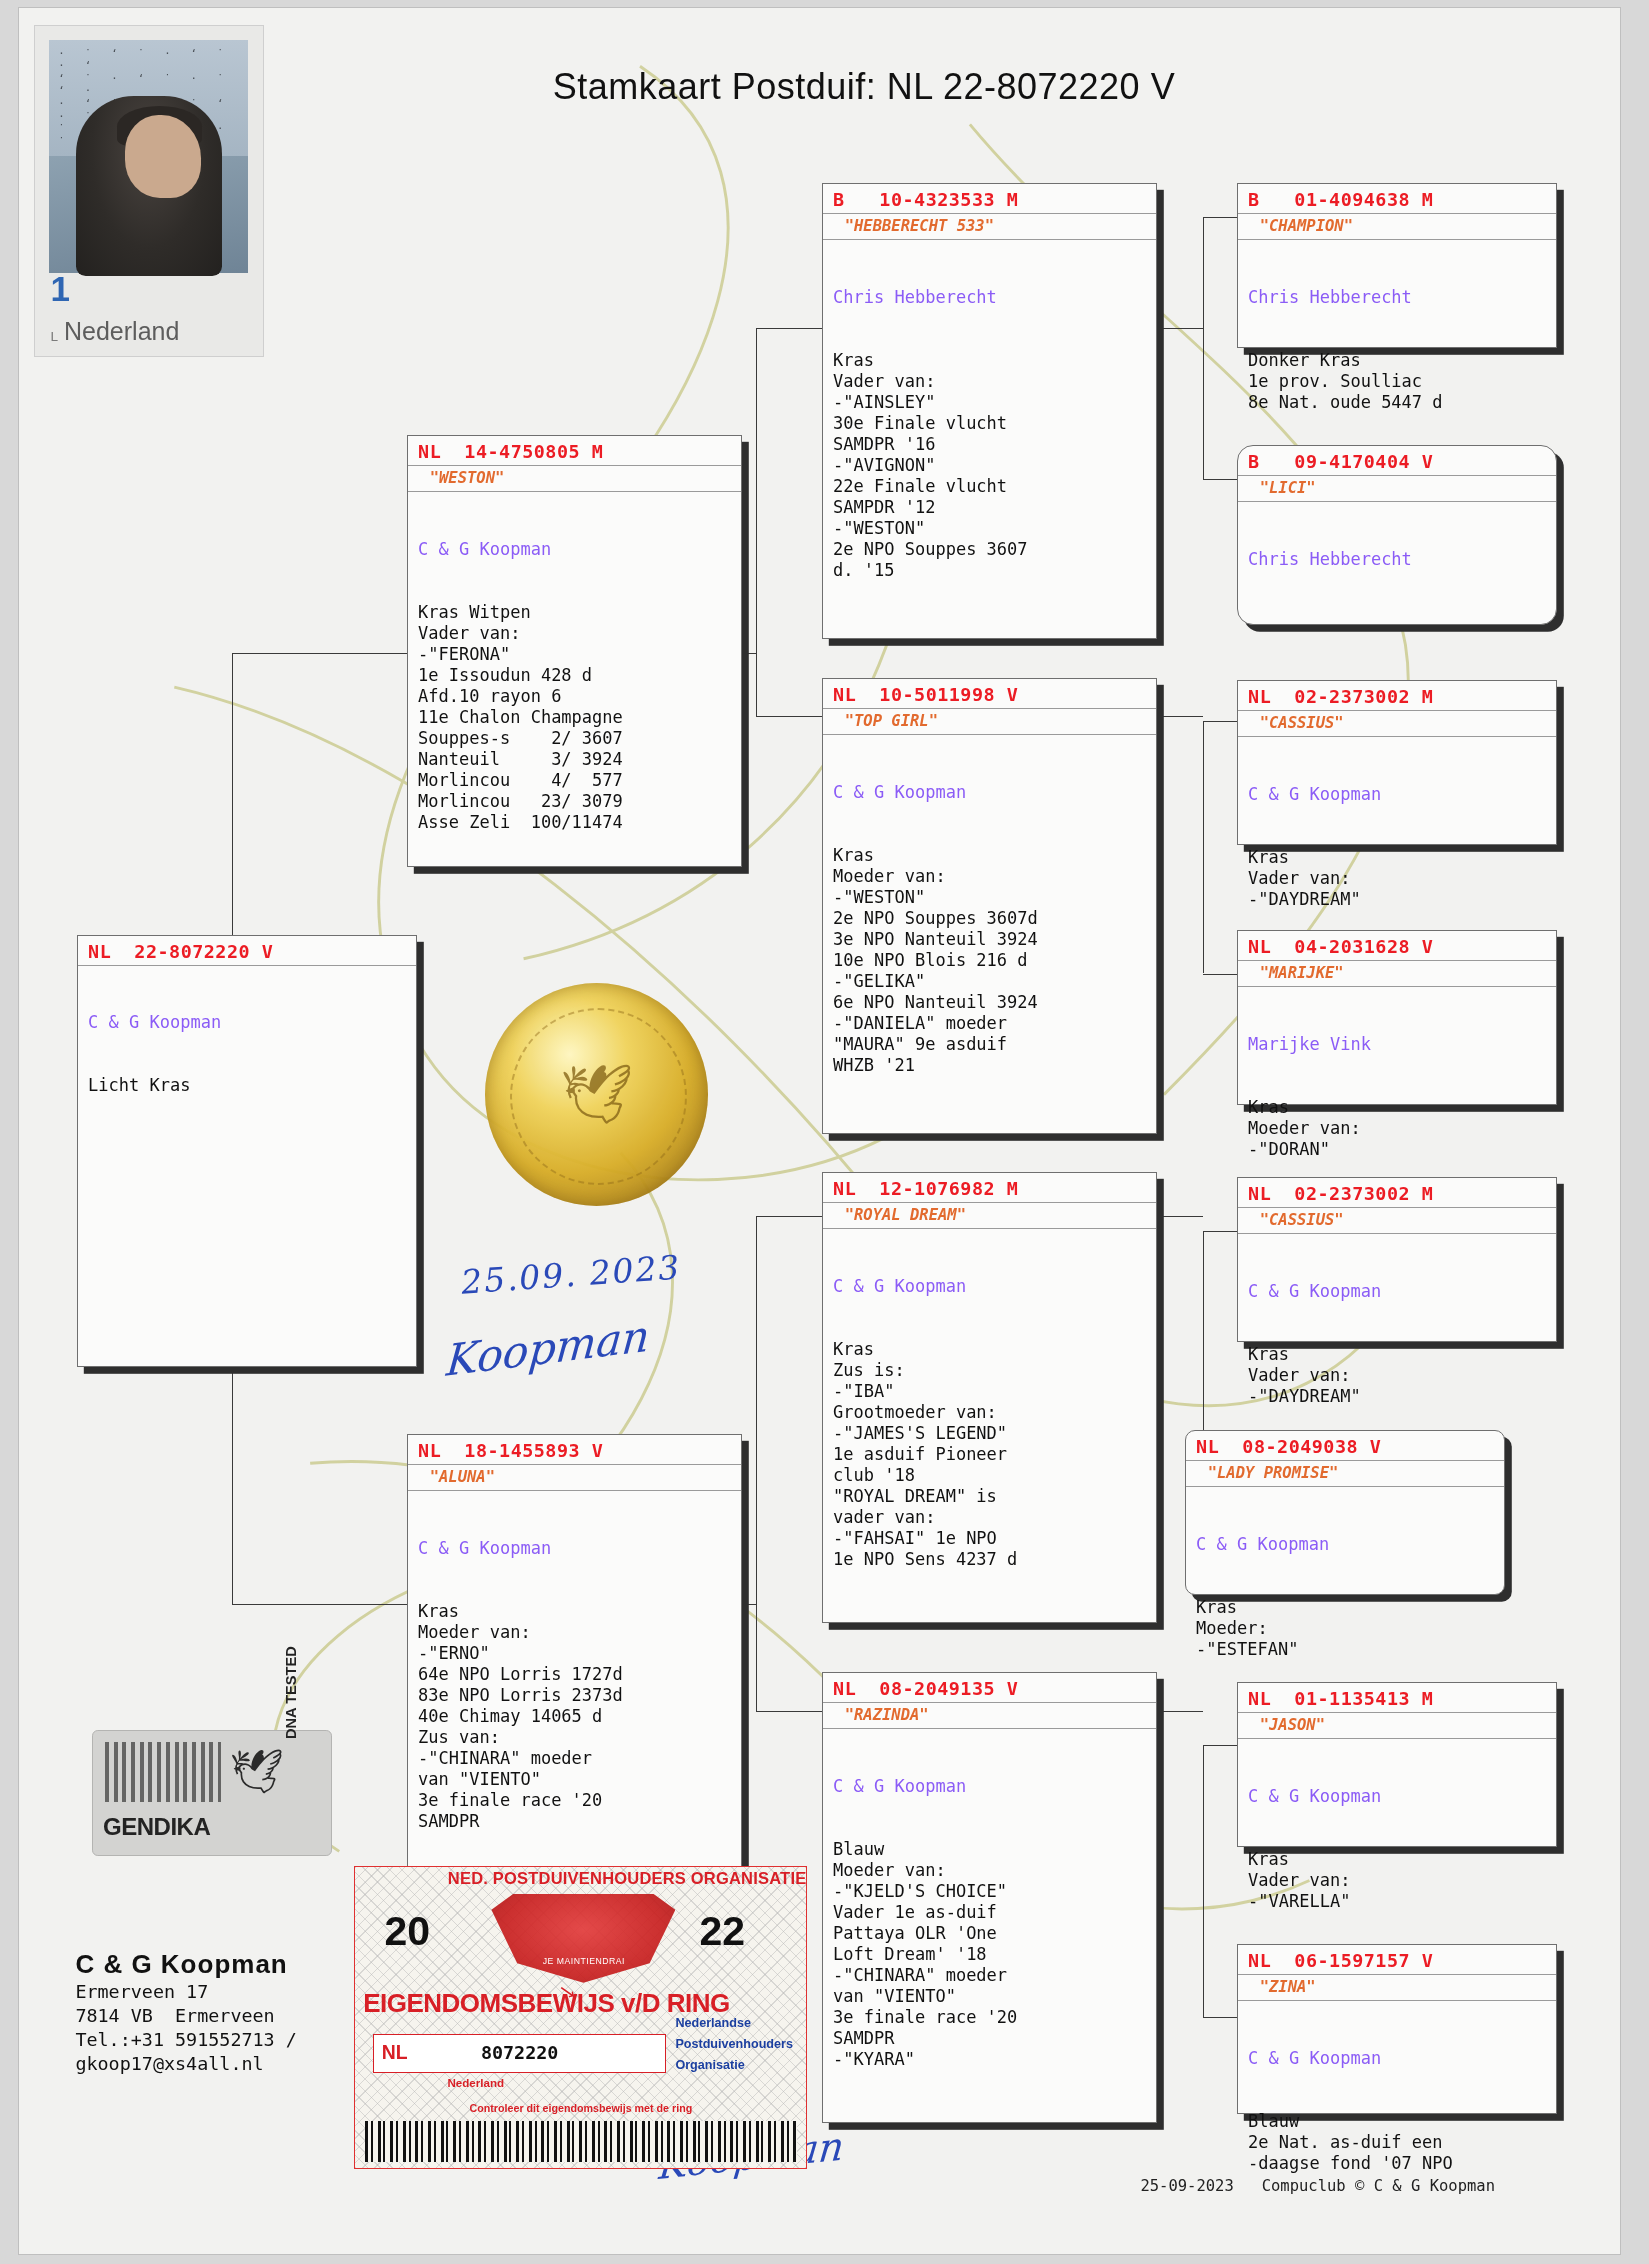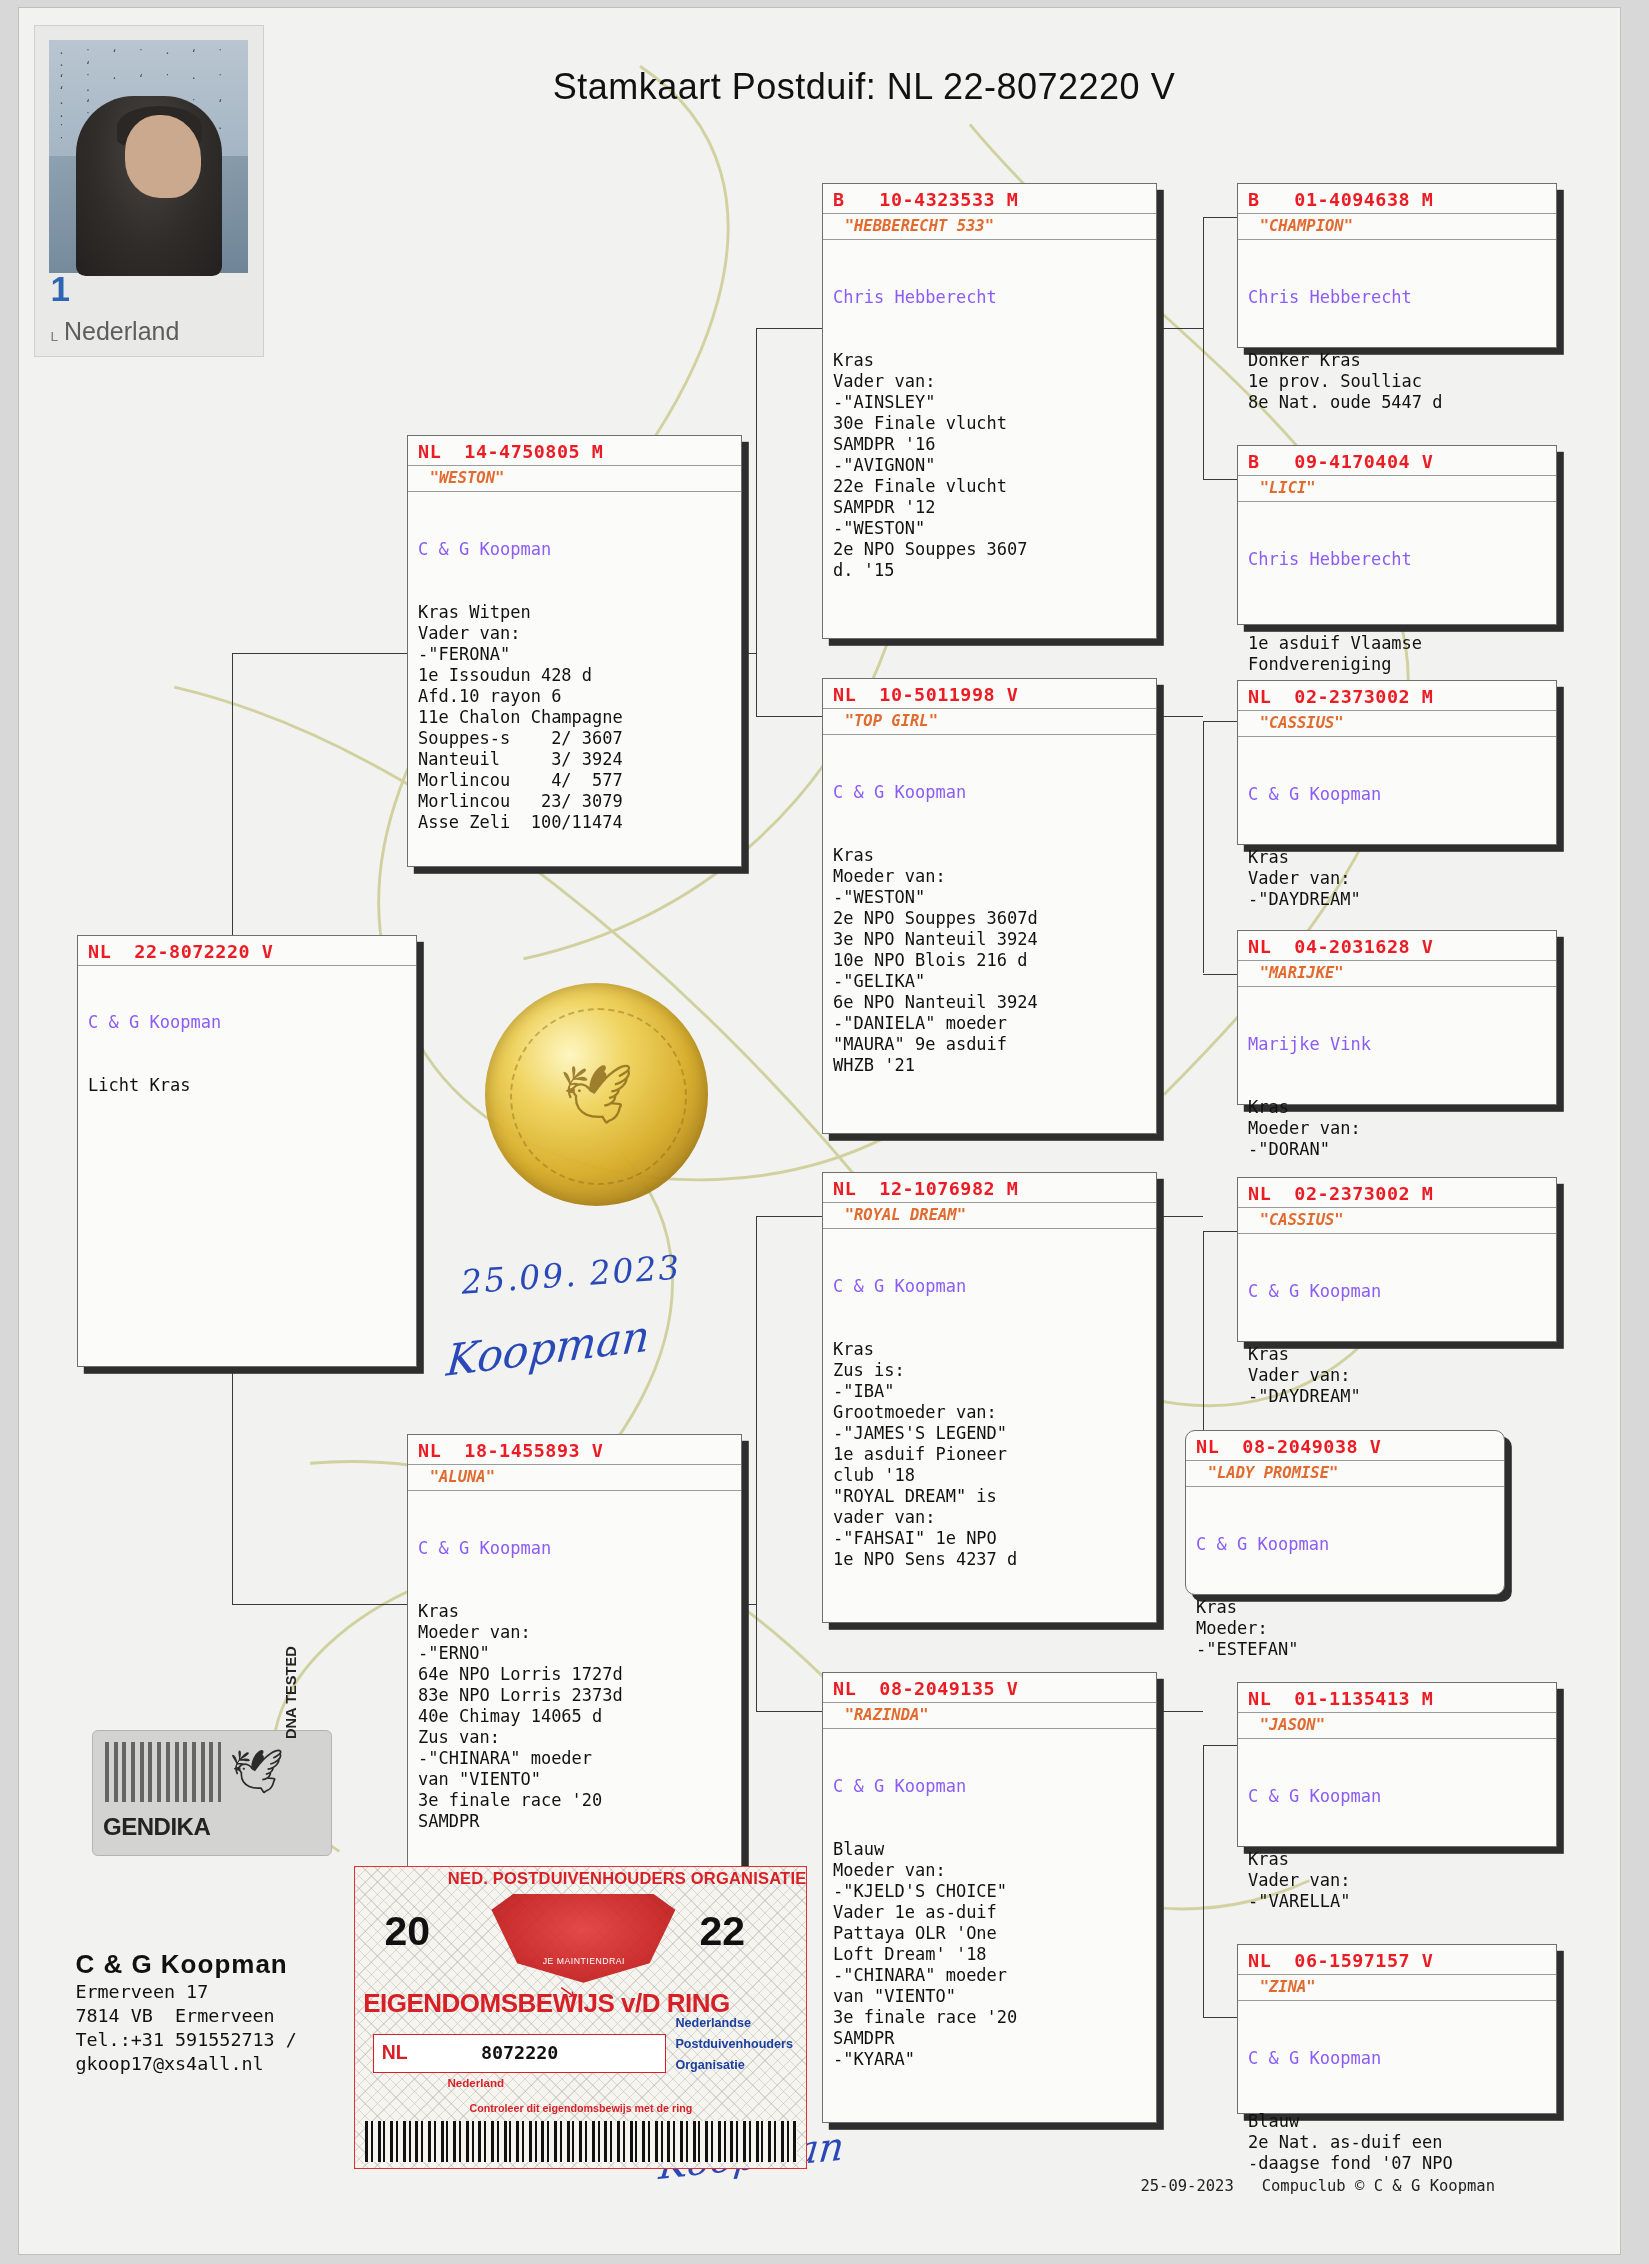--- a/index.html
+++ b/index.html
@@ -466,28 +466,25 @@
     <div class="ring">B   01-4094638 M</div>
     <div class="nick">"CHAMPION"</div>
     <div class="body">
       <div class="owner">Chris Hebberecht</div>
       <div>Donker Kras
 1e prov. Soulliac
 8e Nat. oude 5447 d</div>
     </div>
   </div>
 
-  <div class="card" style="left:1218px;top:437px;width:320px;height:180px;">
+  <div class="card" style="left:1218px;top:437px;width:320px;height:180px;border-radius:16px;">
     <div class="ring">B   09-4170404 V</div>
     <div class="nick">"LICI"</div>
     <div class="body">
       <div class="owner">Chris Hebberecht</div>
-      <div>
-1e asduif Vlaamse
-Fondvereniging</div>
     </div>
   </div>
 
   <div class="card" style="left:1218px;top:672px;width:320px;height:165px;">
     <div class="ring">NL  02-2373002 M</div>
     <div class="nick">"CASSIUS"</div>
     <div class="body">
       <div class="owner">C &amp; G Koopman</div>
       <div>Kras
 Vader van:

